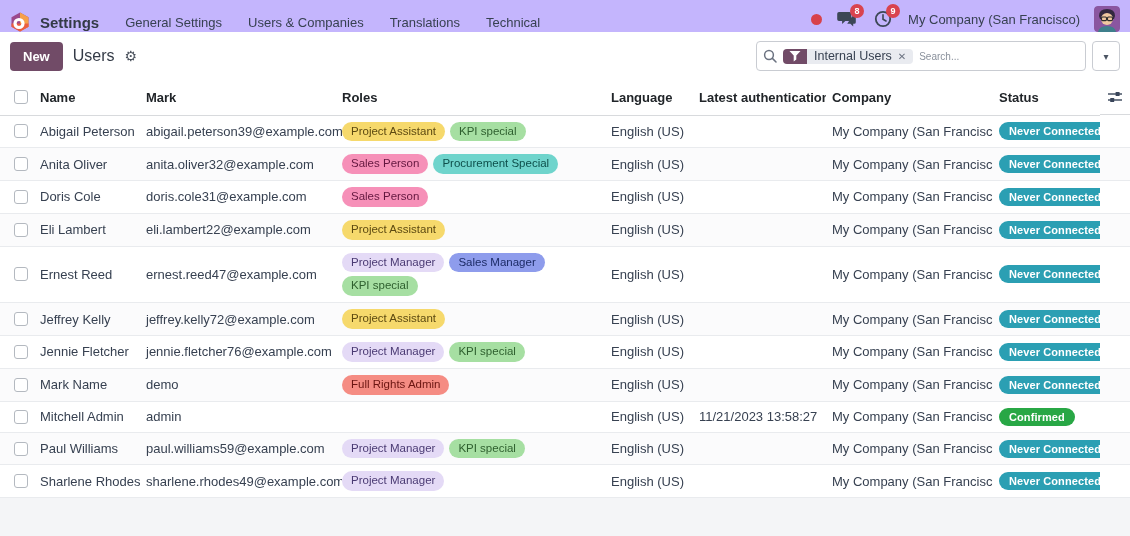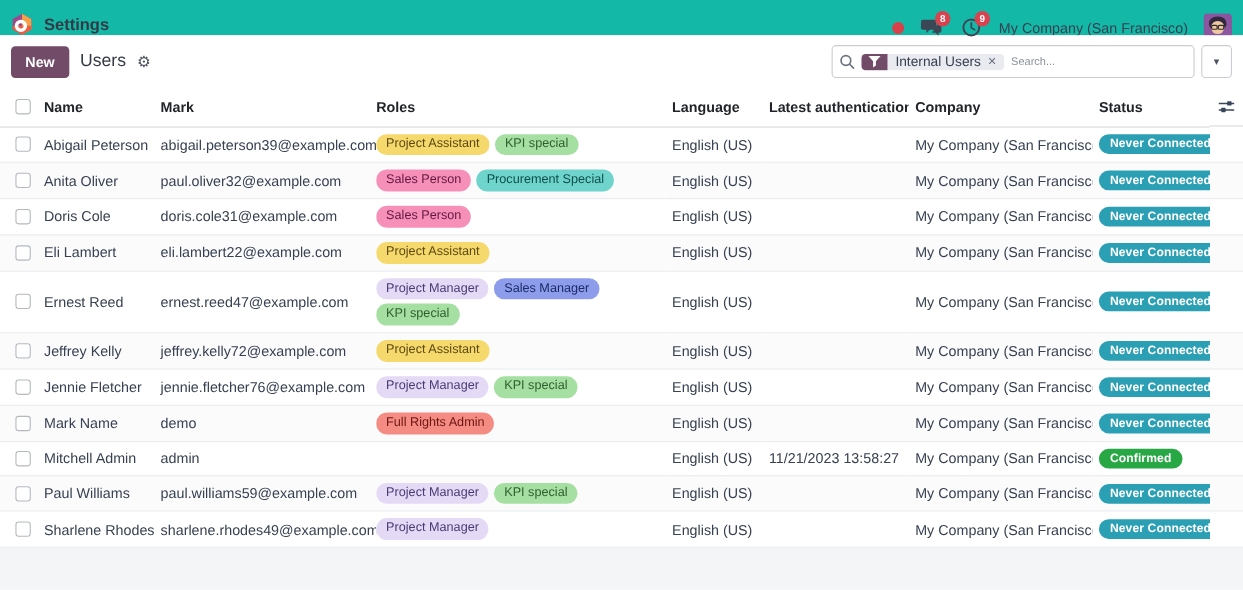--- a/index.html
+++ b/index.html
@@ -7,22 +7,22 @@
   body {
     font-family: "Liberation Sans", "DejaVu Sans", sans-serif;
     background: #f4f5f7;
     color: #374151;
     overflow: hidden;
   }
   .page { width: 1130px; height: 536px; background: #f4f5f7; display: flex; flex-direction: column; }
 
   
   .navbar {
-    height: 32px; background: #14b8a6; display: flex; align-items: flex-start;
-    padding: 12px 10px; flex: 0 0 auto;
+    height: 32px; background: #c4b5fd; display: flex; align-items: flex-end;
+    padding: 0 10px; flex: 0 0 auto;
   }
   .nav-left { display: flex; align-items: center; gap: 6px; }
   .logo { width: 20px; height: 20px; position: relative; cursor: pointer; }
   .app-name { font-size: 15px; font-weight: 700; color: #333a46; margin: 0 8px 0 4px; cursor: pointer; }
   .menu { display: flex; align-items: center; gap: 26px; margin-left: 12px; }
   .menu-item { font-size: 13px; color: #374151; cursor: pointer; white-space: nowrap; }
   .nav-right { margin-left: auto; display: flex; align-items: center; gap: 14px; }
   .red-dot { width: 11px; height: 11px; border-radius: 50%; background: #d8414a; }
   .systray-icon { position: relative; width: 22px; height: 20px; display: flex; align-items: center; justify-content: center; cursor: pointer; }
   .count-badge {
@@ -133,20 +133,26 @@
     <div class="nav-left">
       <div class="logo">
         <svg width="20" height="20" viewBox="0 0 20 20">
           <polygon points="10,0.5 18.5,5.2 18.5,14.8 10,19.5 1.5,14.8 1.5,5.2" fill="#9B4A8C"></polygon>
           <path d="M10,0.5 L18.5,5.2 L18.5,14.8 L10,19.5 Z" fill="#F6A04A"></path>
           <path d="M1.5,11.5 L1.5,14.8 L10,19.5 L18.5,14.8 L18.5,11.5 Z" fill="#EB5E41"></path>
           <circle cx="9" cy="11.5" r="4" fill="none" stroke="#ffffff" stroke-width="3.2"></circle>
         </svg>
       </div>
       <span class="app-name">Settings</span>
+      <div class="menu">
+        <span class="menu-item">General Settings</span>
+        <span class="menu-item">Users &amp; Companies</span>
+        <span class="menu-item">Translations</span>
+        <span class="menu-item">Technical</span>
+      </div>
     </div>
     <div class="nav-right">
       <div class="red-dot"></div>
       <div class="systray-icon">
         <svg width="20" height="17" viewBox="0 0 20 17">
           <path d="M2 1 h10.5 a1.8 1.8 0 0 1 1.8 1.8 v5.4 a1.8 1.8 0 0 1 -1.8 1.8 h-4.2 l-3.2 3 v-3 h-3.1 a1.8 1.8 0 0 1 -1.8 -1.8 v-5.4 a1.8 1.8 0 0 1 1.8 -1.8 z" fill="#3c4756"></path>
           <path d="M15.2 5.2 h2 a1.6 1.6 0 0 1 1.6 1.6 v4.4 a1.6 1.6 0 0 1 -1.6 1.6 h-1 v2.6 l-2.8 -2.6 h-3.2" fill="#3c4756"></path>
         </svg>
         <span class="count-badge">8</span>
       </div>
@@ -258,21 +264,21 @@
             <td></td>
             <td>My Company (San Francisco)</td>
             <td><span class="status-badge" style="background: rgb(43, 159, 179);">Never Connected</span></td>
             <td></td>
           </tr>
           <tr>
             <td class="cell-check">
               <input type="checkbox" class="row-check" style="">
             </td>
             <td class="cell-name">Anita Oliver</td>
-            <td>paul.oliver32@example.com</td>
+            <td>anita.oliver32@example.com</td>
             <td class="cell-roles">
               <div class="roles-cell-inner">
                 <span class="tag" style="background: rgb(246, 144, 184); color: rgb(99, 23, 63);">Sales Person</span>
                 <span class="tag" style="background: rgb(111, 212, 204); color: rgb(14, 79, 75);">Procurement Special</span>
               </div>
             </td>
             <td>English (US)</td>
             <td></td>
             <td>My Company (San Francisco)</td>
             <td><span class="status-badge" style="background: rgb(43, 159, 179);">Never Connected</span></td>

